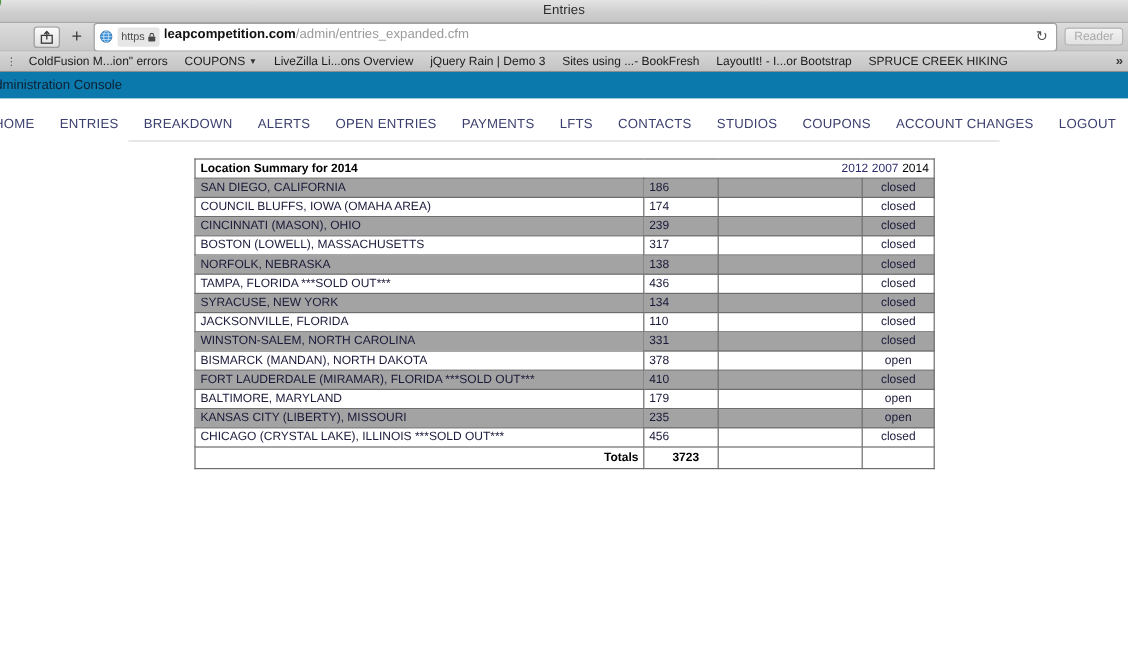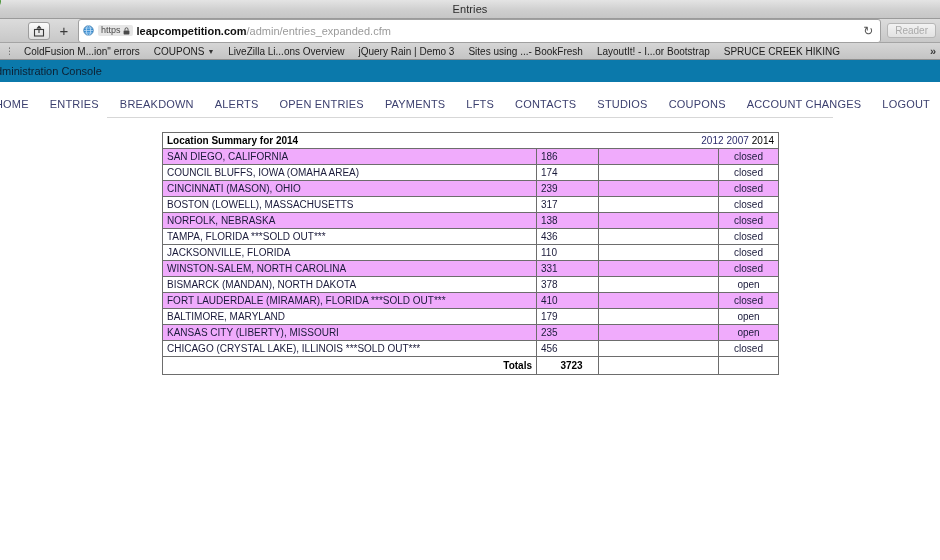--- a/index.html
+++ b/index.html
@@ -93,21 +93,20 @@
     line-height: 1;
     font-weight: 400;
   }
   .urlbar {
     flex: 1 1 auto;
     height: 24px;
     background: #ffffff;
     border: 1px solid #a0a0a0;
     border-radius: 3px;
     display: flex;
-    align-items: center;
     padding: 3px 4px;
     gap: 4px;
     box-sizing: border-box;
     overflow: hidden;
   }
   .globe-icon { flex: 0 0 auto; }
   .https-chip {
     font-size: 9px;
     color: #4a4a4a;
     background: #e6e6e6;
@@ -288,21 +287,21 @@
     display: block;
     font-size: 8px;
     font-weight: bold;
   }
 
   .col-location { width: 374px; }
   .col-entries  { width: 62px; }
   .col-gross    { width: 120px; }
   .col-status   { width: 60px; }
 
-  tbody tr.odd td { background: #f0abfc; }
+  tbody tr.odd td { background: #a3a3a3; }
   tbody tr.even td { background: #ffffff; }
 
   td.c-location { text-align: left; white-space: nowrap; overflow: hidden; }
   td.c-entries  { text-align: left; }
   td.c-gross    { text-align: left; }
   td.c-status   { text-align: center; }
 
   tr.totals td {
     background: #ffffff;
     font-weight: bold;
@@ -460,20 +459,26 @@
             <td class="c-entries">138</td>
             <td class="c-gross"></td>
             <td class="c-status">closed</td>
           </tr>
           <tr class="even">
             <td class="c-location">TAMPA, FLORIDA ***SOLD OUT***</td>
             <td class="c-entries">436</td>
             <td class="c-gross"></td>
             <td class="c-status">closed</td>
           </tr>
+          <tr class="odd">
+            <td class="c-location">SYRACUSE, NEW YORK</td>
+            <td class="c-entries">134</td>
+            <td class="c-gross"></td>
+            <td class="c-status">closed</td>
+          </tr>
           <tr class="even">
             <td class="c-location">JACKSONVILLE, FLORIDA</td>
             <td class="c-entries">110</td>
             <td class="c-gross"></td>
             <td class="c-status">closed</td>
           </tr>
           <tr class="odd">
             <td class="c-location">WINSTON-SALEM, NORTH CAROLINA</td>
             <td class="c-entries">331</td>
             <td class="c-gross"></td>

